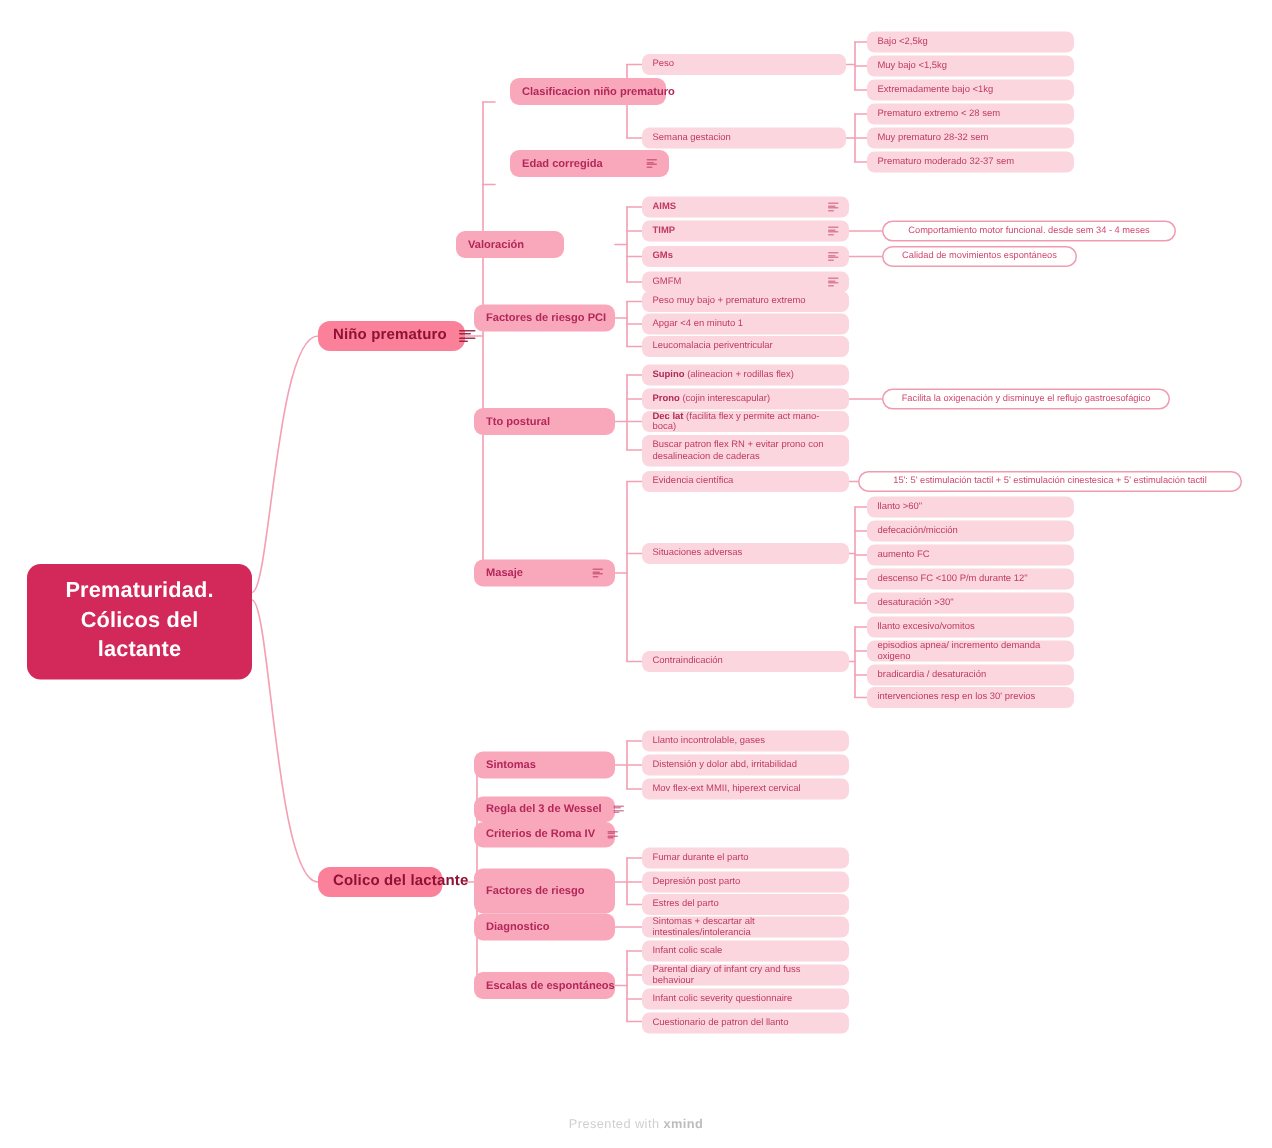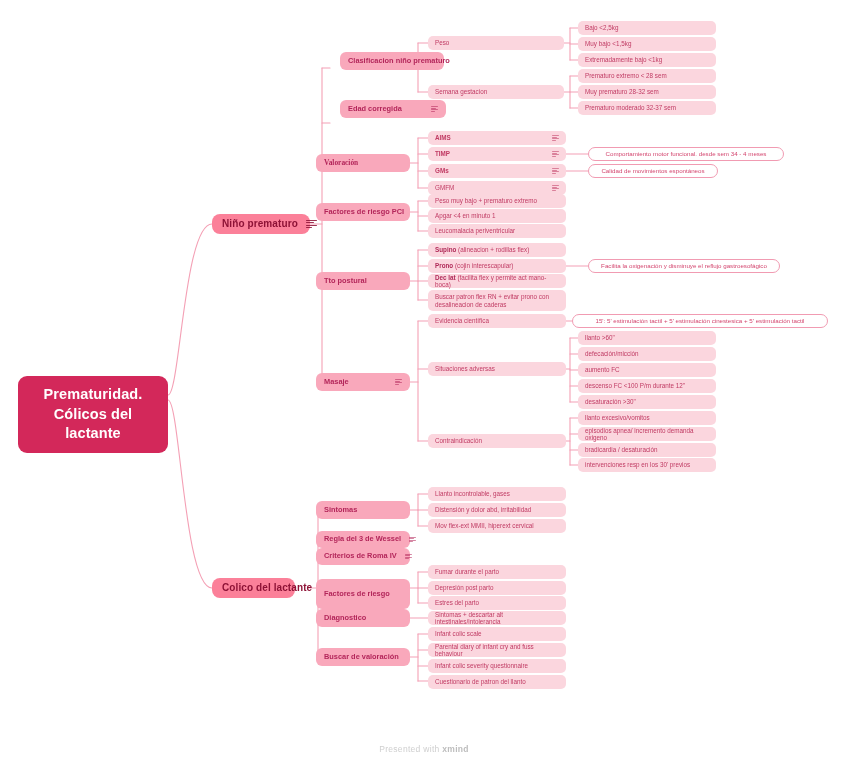--- a/index.html
+++ b/index.html
@@ -274,21 +274,21 @@
   <div class="node lvl2" style="left:316px; top:100px; width:106px; height:18px;margin-left:24px;">
     <span class="label">Edad corregida</span>
     <span class="memo-icon">
         <i></i>
         <i></i>
         <i></i>
         <i></i>
       </span>
   </div>
 
-  <div class="node lvl2" style="left:316px; top:154px; width:94px; height:18px;font-family:Liberation Serif, serif;">
+  <div class="node lvl2" style="left:304px; top:154px; width:72px; height:18px;">
     <span class="label">Valoración</span>
   </div>
 
   <div class="node lvl2" style="left:316px; top:203px; width:94px; height:18px;align-items:center;">
     <span class="label">Factores de riesgo PCI</span>
   </div>
 
   <div class="node lvl2" style="left:316px; top:272px; width:94px; height:18px;">
     <span class="label">Tto postural</span>
   </div>
@@ -472,21 +472,21 @@
         <i></i>
       </span>
   </div>
   <div class="node lvl2" style="left:316px; top:579px; width:94px; height:30px;">
     <span class="label">Factores de riesgo</span>
   </div>
   <div class="node lvl2" style="left:316px; top:609px; width:94px; height:18px;">
     <span class="label">Diagnostico</span>
   </div>
   <div class="node lvl2" style="left:316px; top:648px; width:94px; height:18px;">
-    <span class="label">Buscar de valoración</span>
+    <span class="label">Escalas de espontáneos</span>
   </div>
 
   <div class="node lvl3" style="left:428px; top:487px; width:138px; height:14px;">
     <span class="label">Llanto incontrolable, gases</span>
   </div>
   <div class="node lvl3" style="left:428px; top:503px; width:138px; height:14px;">
     <span class="label">Distensión y dolor abd, irritabilidad</span>
   </div>
   <div class="node lvl3" style="left:428px; top:519px; width:138px; height:14px;">
     <span class="label">Mov flex-ext MMII, hiperext cervical</span>

